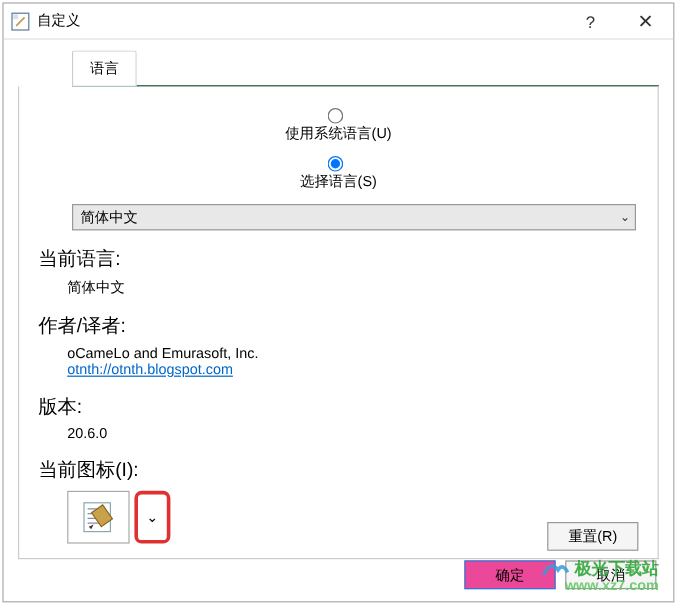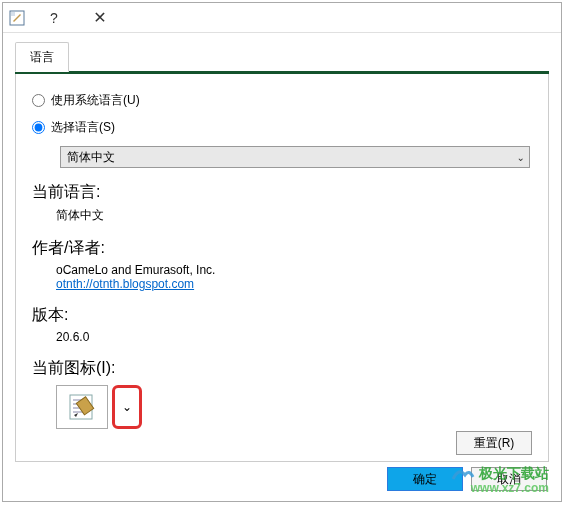--- a/index.html
+++ b/index.html
@@ -4,54 +4,55 @@
 <style>
   * { box-sizing: border-box; margin: 0; padding: 0; font-family: "Microsoft YaHei", "Segoe UI", Tahoma, sans-serif; }
   body { background: #fff; width: 565px; height: 510px; overflow: hidden; position: relative; }
   .dialog { width: 560px; height: 500px; border: 1px solid #aaa; background: #fff; margin: 2px; position: relative; }
   .titlebar { height: 30px; display: flex; align-items: center; border-bottom: 1px solid #e0e0e0; padding-left: 6px; }
   .titlebar .app-icon { width: 16px; height: 16px; margin-right: 6px; display: inline-flex; align-items: center; justify-content: center; }
   .titlebar .title { font-size: 12px; color: #000; flex: 1; }
   .titlebar .win-btn { width: 46px; height: 30px; display: flex; align-items: center; justify-content: center; color: #333; font-size: 14px; }
   .titlebar .win-btn.close { font-size: 16px; }
   .content { position: relative; padding: 8px 12px 0 12px; }
-  .tab-header { display: flex; border-bottom: 3px solid #14532d; position: relative; }
+  .tab-header { display: flex; border-bottom: 1px solid #14532d; position: relative; margin-left: 45px; }
   .tab { font-size: 12px; padding: 6px 14px 5px 14px; border: 1px solid #ccc; border-bottom: 1px solid #fff; background: #fff; position: relative; top: 1px; border-top-left-radius: 2px; border-top-right-radius: 2px; }
   .tab-body { border: 1px solid #ccc; border-top: none; padding: 18px 16px 12px 16px; min-height: 388px; position: relative; }
-  .radio-row { display: flex; align-items: center; margin-bottom: 10px; font-size: 12px; }
+  .radio-row { display: flex; align-items: center; margin-bottom: 10px; font-size: 12px; flex-direction: column; }
   .radio-row input { margin-right: 6px; }
   .select-wrap { margin: 6px 0 14px 28px; }
   .select { width: 470px; height: 22px; font-size: 12px; background: #e8e8e8; border: 1px solid #999; display: flex; align-items: center; justify-content: space-between; padding: 0 4px 0 6px; }
   .select .arrow { font-size: 10px; color: #333; }
   .field-label { font-size: 16px; margin-top: 6px; margin-bottom: 4px; }
   .field-value { font-size: 12px; margin-left: 24px; margin-bottom: 14px; }
   .link { color: #0066cc; text-decoration: underline; cursor: pointer; }
   .icon-row { display: flex; align-items: flex-start; margin-top: 6px; margin-left: 24px; }
   .icon-preview { width: 52px; height: 44px; border: 1px solid #aaa; display: flex; align-items: center; justify-content: center; background: #fff; }
   .icon-drop { width: 30px; height: 44px; border: 3px solid #e03030; border-radius: 6px; display: flex; align-items: center; justify-content: center; margin-left: 4px; }
   .icon-drop .chev { font-size: 12px; }
   .reset-row { position: absolute; right: 16px; bottom: 6px; }
   .btn { min-width: 76px; height: 24px; font-size: 12px; border: 1px solid #999; background: #f5f5f5; padding: 0 12px; display: inline-flex; align-items: center; justify-content: center; }
   .footer { position: absolute; bottom: 10px; right: 14px; display: flex; gap: 8px; align-items: center; }
-  .btn.primary { border: 1px solid #2a7bde; background: #0ea5e9; }
+  .btn.primary { border: 1px solid #2a7bde; background: #ec4899; }
   .watermark { position: absolute; right: 12px; bottom: 6px; font-size: 14px; color: #27a22f; font-weight: bold; pointer-events: none; opacity: 0.85; }
   .watermark .sub { font-size: 12px; color: #5cc760; display: block; text-align: right; margin-top: -2px; }
 </style>
 </head>
 <body>
 
 <div class="dialog">
   <div class="titlebar">
     <span class="app-icon">
       <svg width="16" height="16" viewBox="0 0 16 16">
         <rect x="1" y="1" width="14" height="14" fill="#fff" stroke="#5a7a9a" stroke-width="1"></rect>
         <path d="M4 11 L11 4 L12 5 L5 12 Z" fill="#c29a50"></path>
         <rect x="2" y="2" width="4" height="4" fill="#bcd" opacity="0.6"></rect>
       </svg>
     </span>
+    <span class="title">自定义</span>
     <div class="win-btn">?</div>
     <div class="win-btn close">✕</div>
   </div>
 
   <div class="content">
     <div class="tab-header">
       <div class="tab">语言</div>
     </div>
 
     <div class="tab-body">

